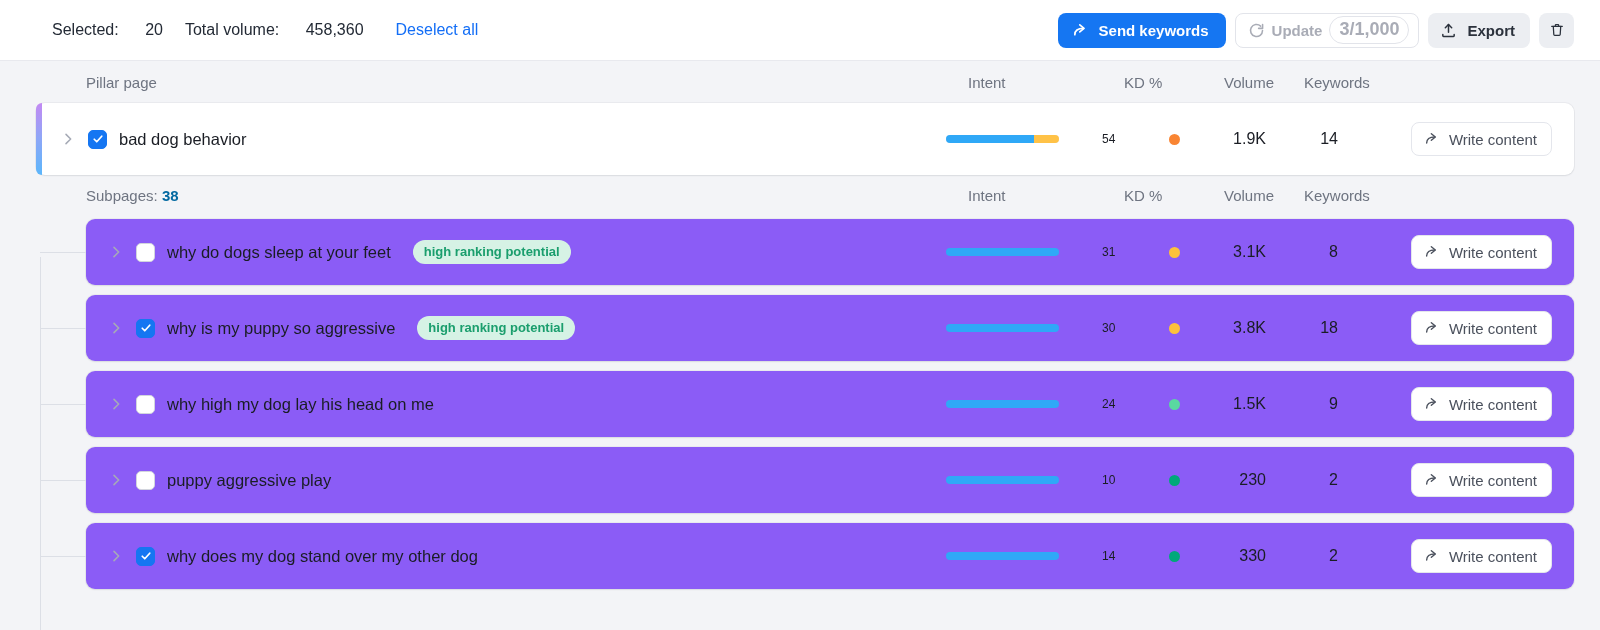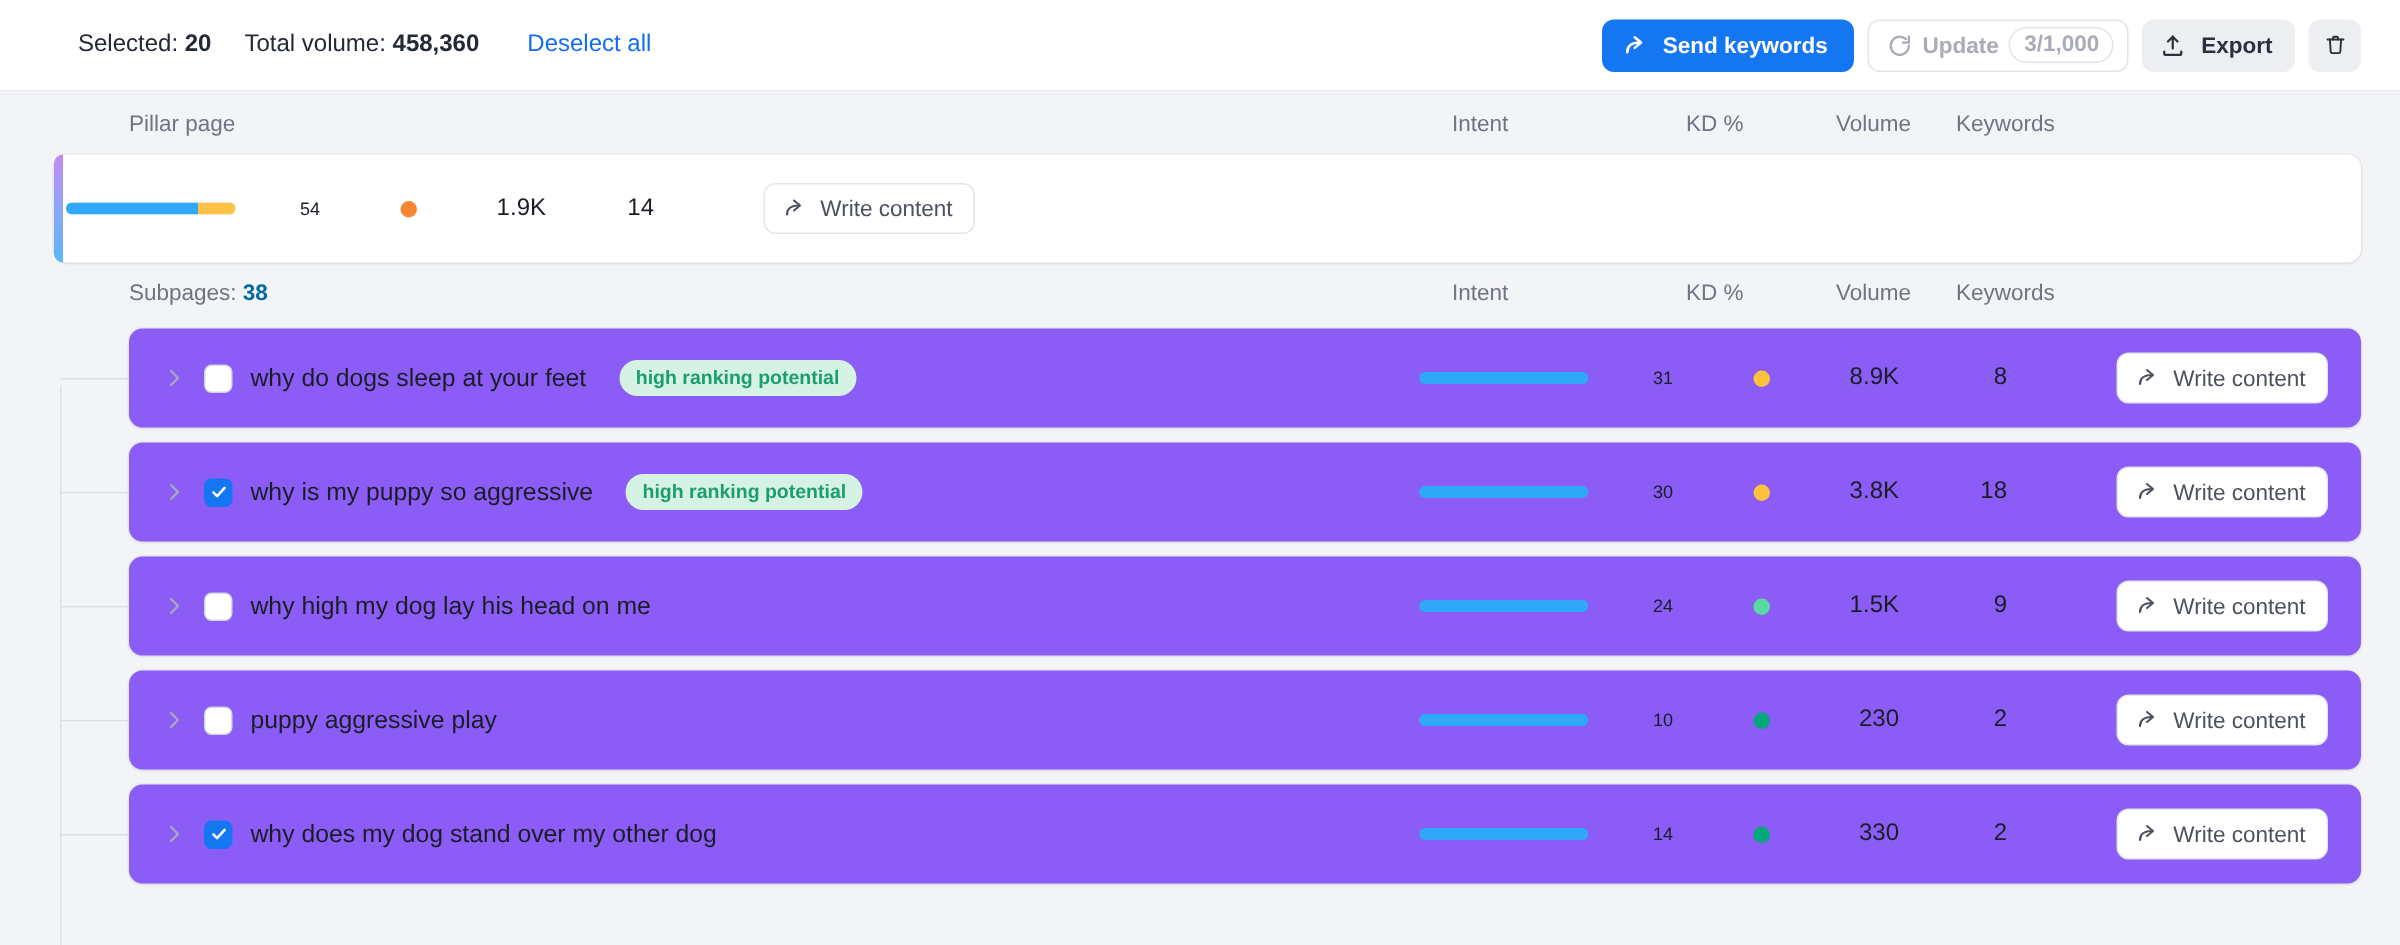--- a/index.html
+++ b/index.html
@@ -30,21 +30,21 @@
   }
 
   .toolbar-left {
     display: flex;
     align-items: center;
     gap: 0;
     font-size: 16px;
     color: #232a35;
   }
   .tl-item { margin-right: 22px; white-space: nowrap; }
-  .tl-item .strong { font-weight: 700; }
+  .tl-item .strong { font-weight: 400; margin-left: 22px; }
   .deselect-link {
     color: #136ef6;
     font-size: 16px;
     cursor: pointer;
     margin-left: 10px;
     white-space: nowrap;
   }
 
   .toolbar-right {
     margin-left: auto;
@@ -87,21 +87,21 @@
   .btn-icon {
     background: #eceef2;
     color: #2b313c;
     width: 35px;
     padding: 0;
     justify-content: center;
   }
   .pill-count {
     border: 1px solid #e2e4ea;
     border-radius: 20px;
-    font-size: 15px;
+    font-size: 18px;
     font-weight: 700;
     color: #a9acb6;
     padding: 2px 9px 3px;
     line-height: 1.15;
   }
 
   .ico { display: inline-flex; align-items: center; justify-content: center; }
   .ico svg { display: block; }
 
   
@@ -371,20 +371,35 @@
     <div class="hcell c-intent">Intent</div>
     <div class="hcell c-kd">KD %</div>
     <div class="hcell c-volume">Volume</div>
     <div class="hcell c-keywords">Keywords</div>
     <div class="hcell c-action"></div>
   </div>
 
   <div class="pillar-row">
     <div class="accent"></div>
 
+    <div class="c-title">
+      <div class="row-lead">
+        <span class="chev">
+          <svg width="16" height="16" viewBox="0 0 24 24" fill="none" stroke="currentColor" stroke-width="2.3" stroke-linecap="round" stroke-linejoin="round">
+              <polyline points="9 5 16 12 9 19"></polyline>
+            </svg>
+        </span>
+        <span class="cbx on">
+          <svg width="12" height="12" viewBox="0 0 24 24" fill="none" stroke="#fff" stroke-width="3.4" stroke-linecap="round" stroke-linejoin="round">
+              <polyline points="4.5 12.5 9.5 17.5 19.5 6.5"></polyline>
+            </svg>
+        </span>
+        <span class="kw-title">bad dog behavior</span>
+      </div>
+    </div>
 
     <div class="c-intent">
       <div class="intent-bar">
           <span class="seg" style="width: 78%; background: rgb(47, 168, 247);"></span>
           <span class="seg" style="width: 22%; background: rgb(255, 194, 71);"></span>
         </div>
     </div>
 
     <div class="c-kd">
       <div class="kd-cell">
@@ -438,21 +453,21 @@
           <div class="intent-bar">
             <span class="seg" style="width: 100%; background: rgb(47, 168, 247);"></span>
           </div>
         </div>
         <div class="c-kd">
           <div class="kd-cell">
             <span>31</span>
             <span class="kd-dot" style="background: rgb(253, 193, 60);"></span>
           </div>
         </div>
-        <div class="c-volume num">8.9K</div>
+        <div class="c-volume num">3.1K</div>
         <div class="c-keywords num">8</div>
         <div class="c-action">
           <button class="write-btn">
             <span class="ico">
               <svg width="16" height="16" viewBox="0 0 24 24" fill="none" stroke="currentColor" stroke-width="2.1" stroke-linecap="round" stroke-linejoin="round">
                 <path d="M4 18c0-6 4-9 12-9"></path>
                 <polyline points="11 4 17 9 11 14"></polyline>
               </svg>
             </span>
             <span>Write content</span>

